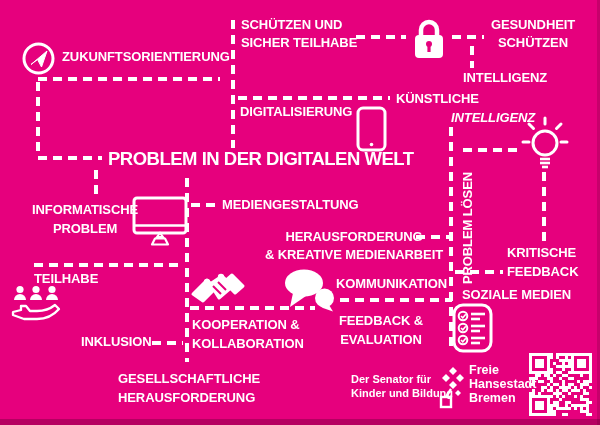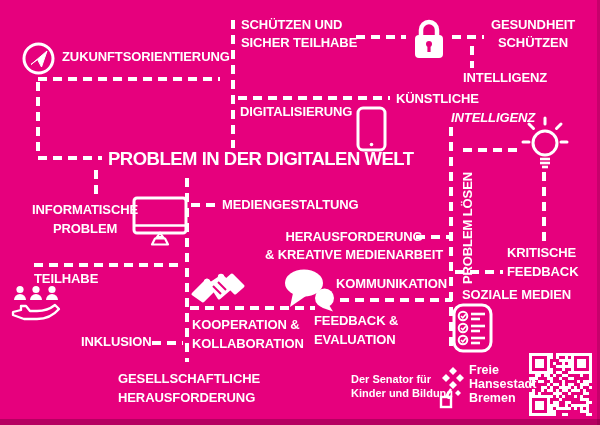--- a/index.html
+++ b/index.html
@@ -92,21 +92,21 @@
 
   <div class="vert" style="left:398px;top:220px;width:140px;height:16px;">PROBLEM LÖSEN</div>
 
   <div class="lbl two" style="left:507px;top:243px;line-height:19px;">
     <div>KRITISCHE</div>
     <div>FEEDBACK</div>
   </div>
 
   <div class="lbl" style="left:462px;top:286px;">SOZIALE MEDIEN</div>
 
-  <div class="lbl two" style="left:314px;top:311px;width:102px;text-align:left;line-height:19px;">
+  <div class="lbl two" style="left:330px;top:311px;width:102px;text-align:center;line-height:19px;">
     <div>FEEDBACK &amp;</div>
     <div>EVALUATION</div>
   </div>
 
   <div class="lbl two" style="left:192px;top:315px;line-height:19px;">
     <div>KOOPERATION &amp;</div>
     <div>KOLLABORATION</div>
   </div>
 
   <div class="lbl" style="left:34px;top:270px;">TEILHABE</div>

